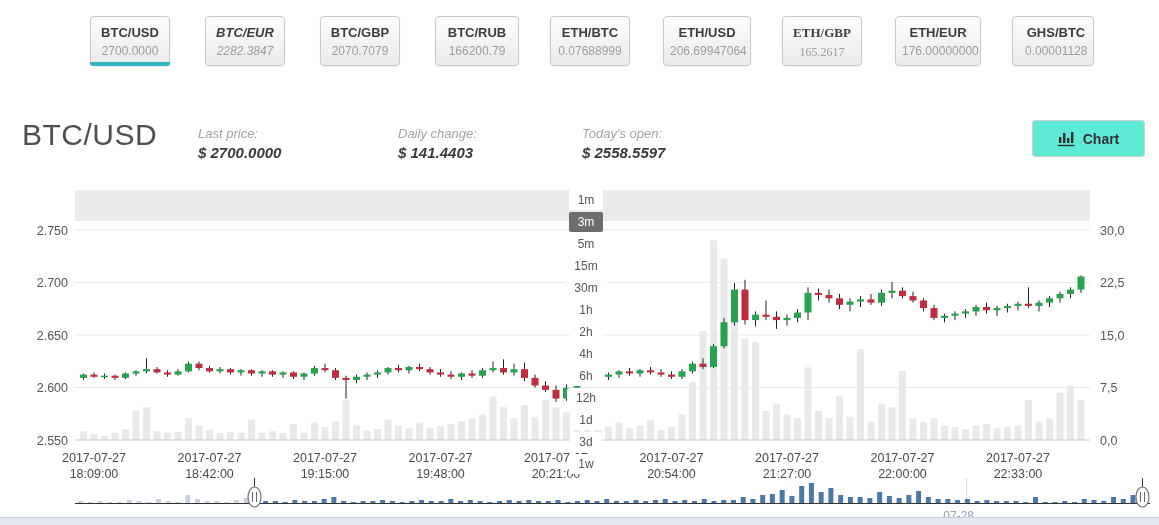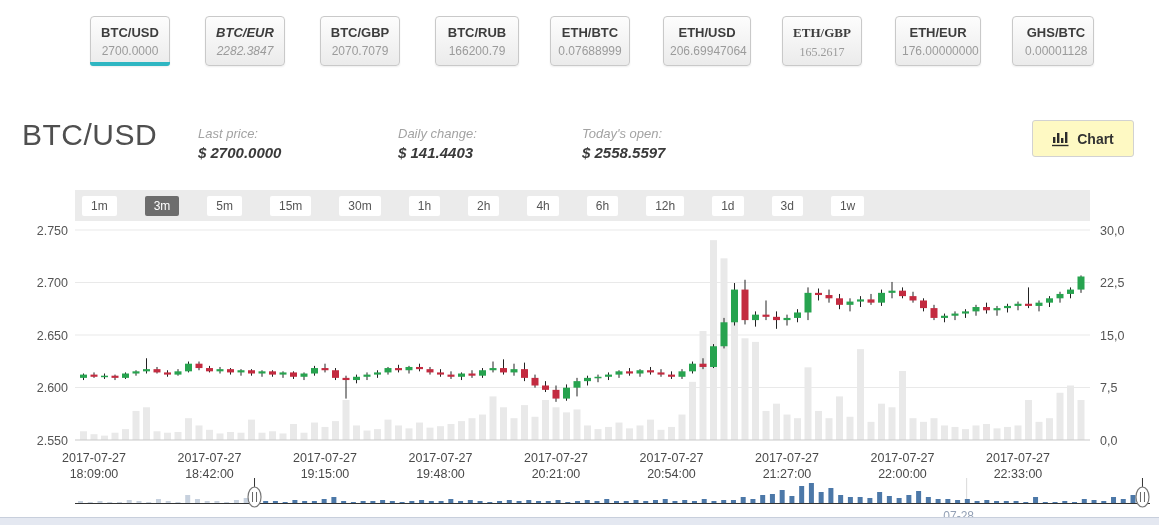--- a/index.html
+++ b/index.html
@@ -11,26 +11,26 @@
        padding:8px 6px 0 6px;cursor:pointer;box-shadow:0 1px 2px rgba(0,0,0,.07);}
   .tab .p{font-size:13px;font-weight:bold;color:#3d3d3d;}
   .tab .v{font-size:12px;color:#9b9b9b;margin-top:4px;}
   .tab.sel::after{content:"";position:absolute;left:-1px;right:-1px;bottom:-1px;height:4px;
        background:#2fb6c2;border-radius:0 0 3px 3px;}
   
   .title{position:absolute;left:22px;top:118px;font-size:30px;color:#4f4f4f;letter-spacing:.5px;}
   .stat{position:absolute;top:126px;font-style:italic;}
   .stat .l{font-size:13px;color:#a3a3a3;}
   .stat .val{font-size:15px;font-weight:bold;color:#3a3a3a;margin-top:3px;display:flex;align-items:center;}
-  #chartbtn{position:absolute;left:1032px;top:120px;width:102px;height:37px;background:#fef9c3;
+  #chartbtn{position:absolute;left:1032px;top:120px;width:113px;height:37px;background:#5eead4;
        border:1px solid #d2d2d2;border-radius:3px;display:flex;align-items:center;justify-content:center;
        gap:8px;font-size:14px;font-weight:bold;color:#333;cursor:pointer;box-sizing:border-box;}
   
   #tfband{position:absolute;left:75px;top:190px;width:1015px;height:31px;background:#ebebeb;
-       display:flex;align-items:center;gap:28px;padding-left:7px;box-sizing:border-box;z-index:2;}
+       display:flex;align-items:center;gap:2px;padding-left:7px;box-sizing:border-box;z-index:2;flex-direction:column;}
   .tf{font-size:12px;color:#555;background:#fff;padding:4px 9px;border-radius:2px;cursor:pointer;line-height:1;}
   .tf.sel{background:#6d6d6d;color:#fff;}
 </style>
 </head>
 <body>
 
 <div id="app">
   <div id="tabs">
       <div class="tab sel" style="left: 90px; width: 80px;">
         <div class="p">BTC/USD</div>

